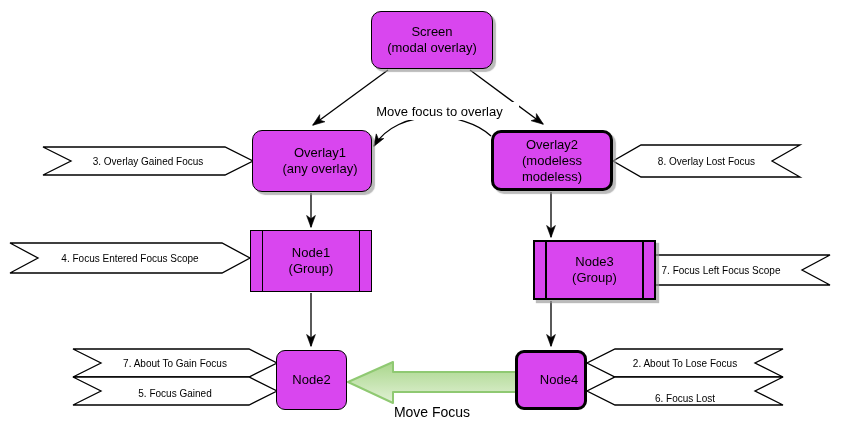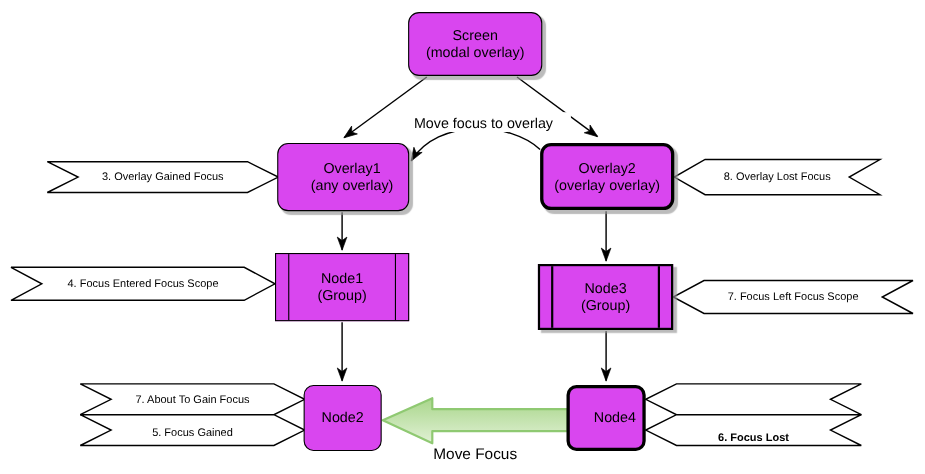--- a/index.html
+++ b/index.html
@@ -7,21 +7,21 @@
        font-family:"Liberation Sans", sans-serif;color:#000;}
   #stage{position:absolute;left:0;top:0;width:841px;height:431px;}
   #wires{position:absolute;left:0;top:0;width:841px;height:431px;}
 
   .node{position:absolute;box-sizing:border-box;background:#d946ef;
         border:1.3px solid #000;display:flex;flex-direction:column;
         justify-content:center;align-items:center;text-align:center;
         font-size:13px;line-height:16px;}
   .rounded{border-radius:10px;}
   .thick{border-width:3px;}
-  .medium{border-width:2.4px;}
+  .medium{border-width:2.4px;margin-left:44px;}
   .shadow{box-shadow:3px 3px 1px rgba(150,150,150,0.65);}
   .vline{position:absolute;top:0;bottom:0;width:1.3px;background:#000;}
   .vline.w2{width:2.2px;}
 
   .banner-label{position:absolute;display:flex;justify-content:center;
         align-items:center;text-align:center;font-size:10px;}
   .edge-label{position:absolute;display:flex;justify-content:center;
         align-items:center;text-align:center;font-size:13px;background:#fff;
         padding:0 2px;}
 </style>
@@ -67,21 +67,21 @@
     <span>(modal overlay)</span>
   </div>
 
   <div class="node rounded shadow" style="left:252px;top:130px;width:120px;height:62px;padding-left:16px;">
     <span>Overlay1</span>
     <span>(any overlay)</span>
   </div>
 
   <div class="node rounded thick shadow" style="left:491px;top:130px;width:122px;height:61px;">
     <span>Overlay2</span>
-    <span>(overlay overlay)</span>
+    <span>(modeless modeless)</span>
   </div>
 
   <div class="node" style="left:250px;top:230px;width:122px;height:62px;">
     <div class="vline" style="left:11px;"></div>
     <div class="vline" style="right:11px;"></div>
     <span>Node1</span>
     <span>(Group)</span>
   </div>
 
   <div class="node medium shadow" style="left:489px;top:240px;width:123px;height:60px;">
@@ -98,18 +98,19 @@
   <div class="node rounded thick" style="left:515px;top:350px;width:72px;height:60px;border-radius:9px;padding-left:16px;">
     <span>Node4</span>
   </div>
 
   <div class="banner-label" style="left:43px;top:147px;width:210px;height:28px;">3. Overlay Gained Focus</div>
   <div class="banner-label" style="left:613px;top:145px;width:187px;height:32px;">8. Overlay Lost Focus</div>
   <div class="banner-label" style="left:10px;top:243px;width:240px;height:30px;">4. Focus Entered Focus Scope</div>
   <div class="banner-label" style="left:612px;top:255px;width:218px;height:30px;">7. Focus Left Focus Scope</div>
   <div class="banner-label" style="left:73px;top:349px;width:204px;height:28px;">7. About To Gain Focus</div>
   <div class="banner-label" style="left:73px;top:377px;width:204px;height:32px;">5. Focus Gained</div>
-  <div class="banner-label" style="left:587px;top:377px;width:196px;height:42px;font-weight:bold;">6. Focus Lost</div>
+  <div class="banner-label" style="left:587px;top:349px;width:196px;height:28px;">2. About To Lose Focus</div>
+  <div class="banner-label" style="left:587px;top:377px;width:196px;height:42px;">6. Focus Lost</div>
 
   <div class="edge-label" style="left:360px;top:102px;width:155px;height:18px;">Move focus to overlay</div>
   <div class="edge-label" style="left:360px;top:403px;width:140px;height:18px;font-size:14px;background:transparent;">Move Focus</div>
 
 </div>
 
 </body></html>

